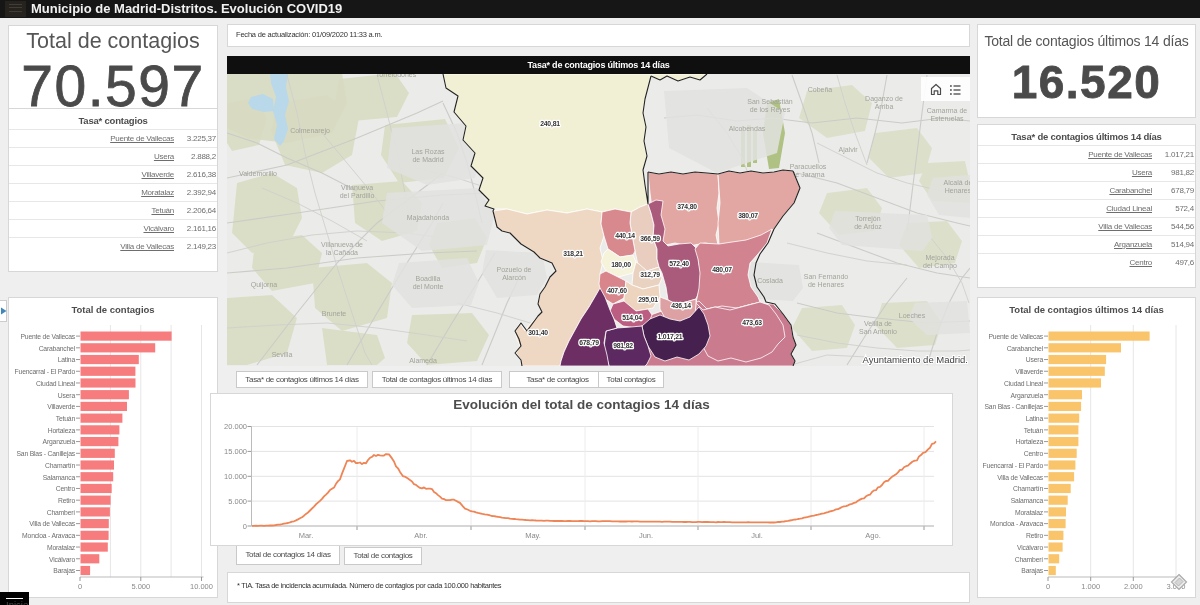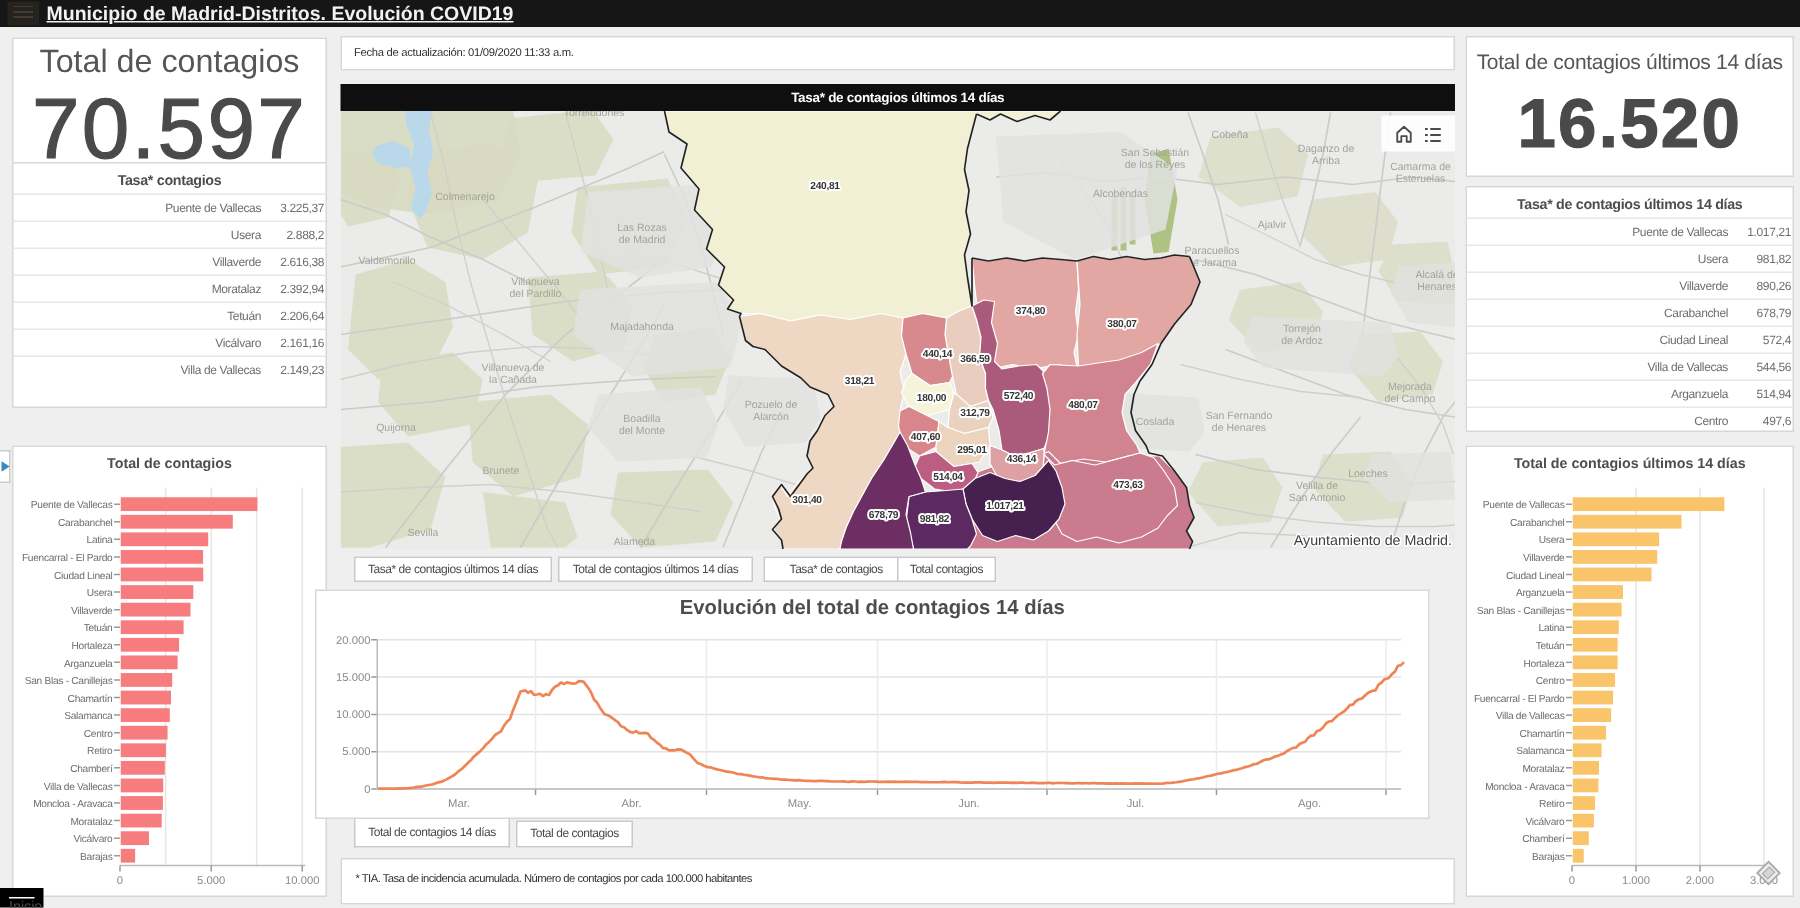--- a/index.html
+++ b/index.html
@@ -1,26 +1,26 @@
 <!DOCTYPE html>
 <html><head><meta charset="utf-8">
 <style>
 * { margin:0; padding:0; box-sizing:border-box; }
 html,body { width:1200px; height:605px; overflow:hidden; background:#efefef;
   font-family:"Liberation Sans", sans-serif; }
 .abs { position:absolute; }
 .panel { position:absolute; background:#fff; border:1px solid #d7d7d7; }
 #header { left:0; top:0; width:1200px; height:18px; background:#161616; }
-#header .htitle { position:absolute; left:31px; top:1px; color:#f2f2f2; font-size:13px; font-weight:bold; letter-spacing:0;text-decoration:underline; }
+#header .htitle { position:absolute; left:31px; top:1px; color:#f2f2f2; font-size:13px; font-weight:bold; letter-spacing:0; }
 #hlogo { position:absolute; left:5px; top:1px; width:21px; height:16px; background:#26231e; }
 #hlogo div { position:absolute; left:4px; top:3px; width:13px; height:10px;
   background:repeating-linear-gradient(#413c35 0 1px, #26231e 1px 3.5px); }
 .bignum { position:absolute; width:100%; text-align:center; color:#4a4a4a; }
 .lrow { height:18px; line-height:18px; border-top:1px solid #e7e7e7; text-align:right;
-  padding-right:1px; font-size:8px; letter-spacing:-0.25px; color:#6e6e6e; white-space:nowrap; }
+  padding-right:1px; font-size:8px; letter-spacing:-0.25px; color:#6e6e6e; white-space:nowrap;text-decoration:underline; }
 .lrow .ln { margin-right:0; }
 .lrow .lv { display:inline-block; width:42px; text-align:right; }
 .ptitle { position:absolute; width:100%; text-align:center; font-weight:bold; color:#4d4d4d; }
 .tab { position:absolute; height:17px; background:#fff; border:1px solid #c9c9c9;
   font-size:8px; letter-spacing:-0.3px; color:#4a4a4a; text-align:center; line-height:15px; white-space:nowrap; overflow:hidden; }
 </style></head>
 <body>
 <div id="header">
     <div id="hlogo">
       <div></div>
@@ -123,21 +123,20 @@
 </div>
 
 <div class="panel" style="left:977px;top:24px;width:219px;height:94px">
   <div class="bignum" style="top:8px;font-size:14px;letter-spacing:-0.2px;color:#565656;white-space:nowrap">Total de contagios últimos 14 días</div>
   <div class="bignum" style="top:30px;font-size:46px;font-weight:bold;-webkit-text-stroke:0.8px #4a4a4a;letter-spacing:1.5px">16.520</div>
 </div>
 <div class="panel" style="left:977px;top:124px;width:219px;height:164px">
   <div style="height:20px;line-height:24px;text-align:center;font-weight:bold;font-size:9.5px;letter-spacing:-0.2px;color:#4d4d4d">Tasa* de contagios últimos 14 días</div>
   <div class="lrow"><span class="ln">Puente de Vallecas</span><span class="lv">1.017,21</span></div>
     <div class="lrow"><span class="ln">Usera</span><span class="lv">981,82</span></div>
-    <div class="lrow"><span class="ln">Villaverde</span><span class="lv">890,26</span></div>
     <div class="lrow"><span class="ln">Carabanchel</span><span class="lv">678,79</span></div>
     <div class="lrow"><span class="ln">Ciudad Lineal</span><span class="lv">572,4</span></div>
     <div class="lrow"><span class="ln">Villa de Vallecas</span><span class="lv">544,56</span></div>
     <div class="lrow"><span class="ln">Arganzuela</span><span class="lv">514,94</span></div>
     <div class="lrow"><span class="ln">Centro</span><span class="lv">497,6</span></div>
 </div>
 <div class="panel" style="left:977px;top:297px;width:219px;height:301px">
   <div class="ptitle" style="top:6px;font-size:9.5px">Total de contagios últimos 14 días</div>
   <svg width="219" height="301" viewBox="0 0 219 301" style="position:absolute;left:0;top:0">
       <line x1="112.7" y1="27.0" x2="112.7" y2="279.0" stroke="#e6e6e6" stroke-width="1"></line>

